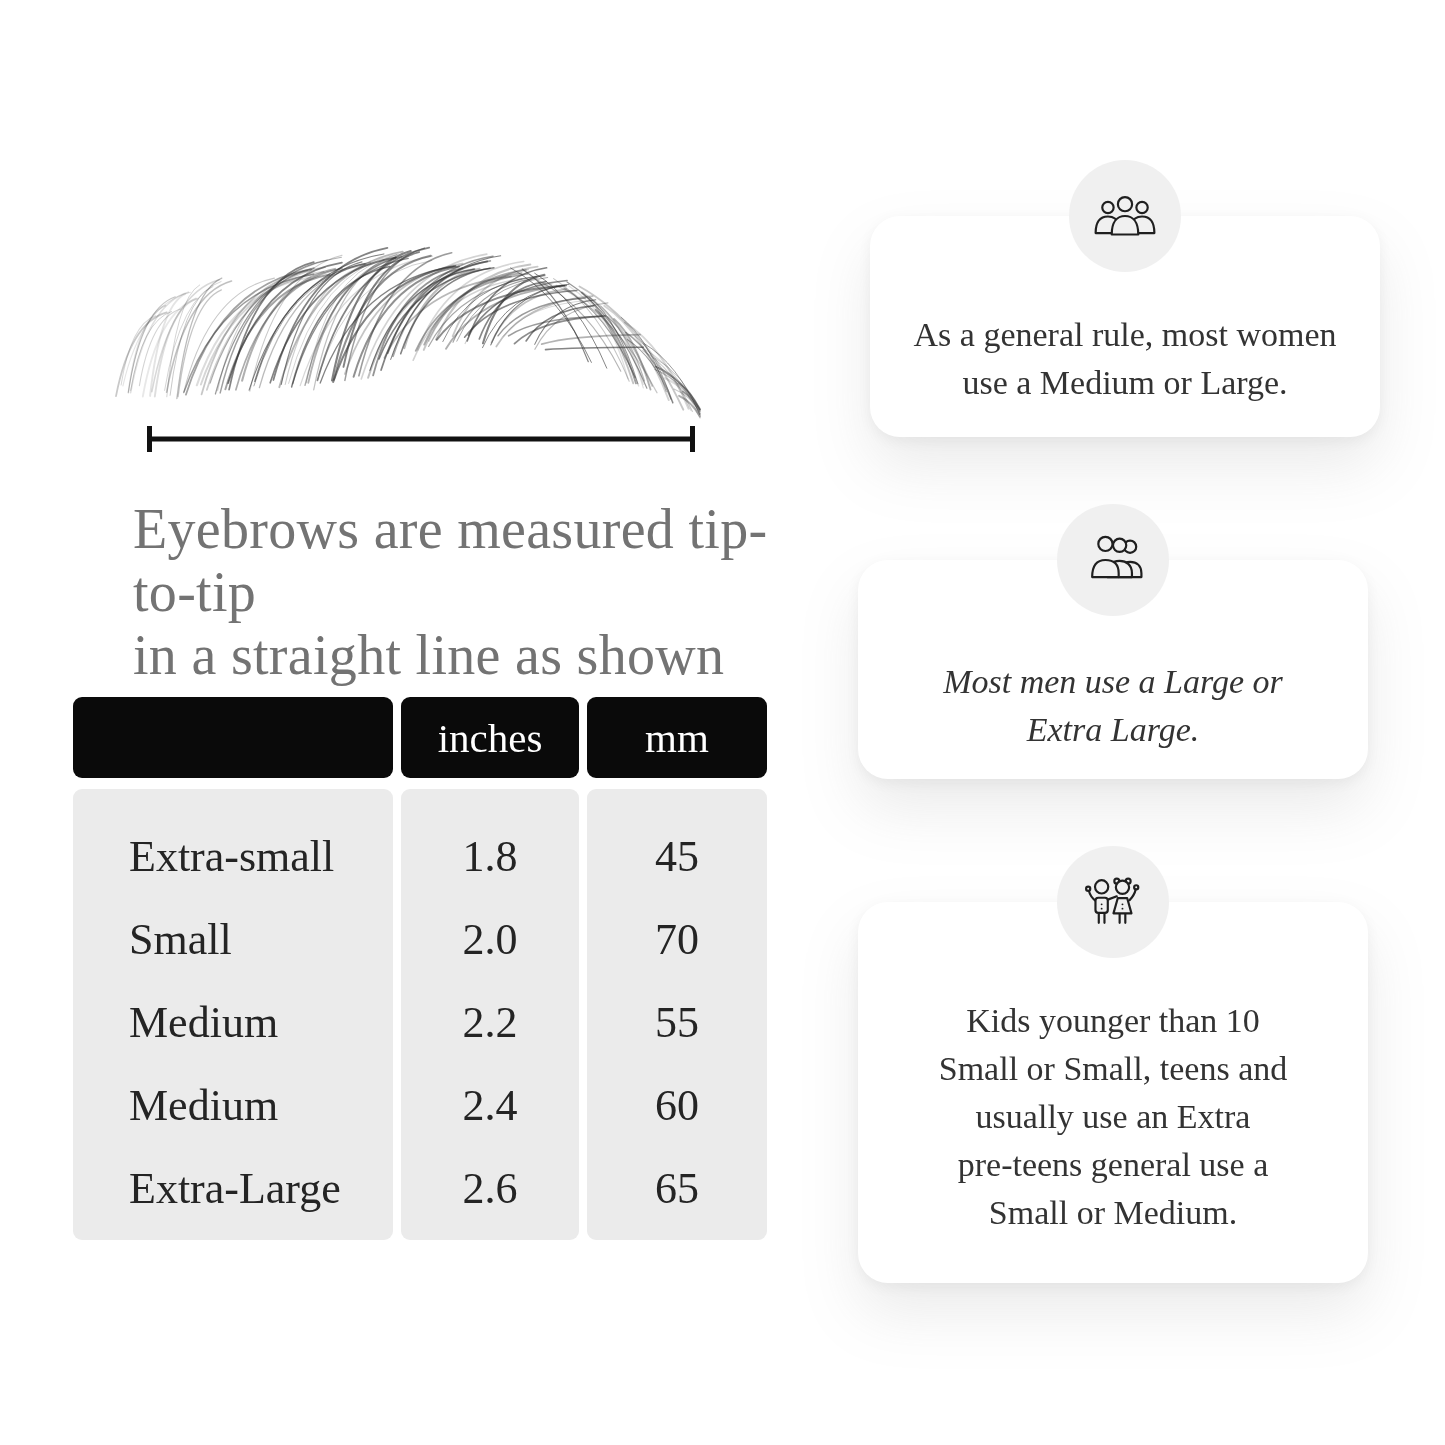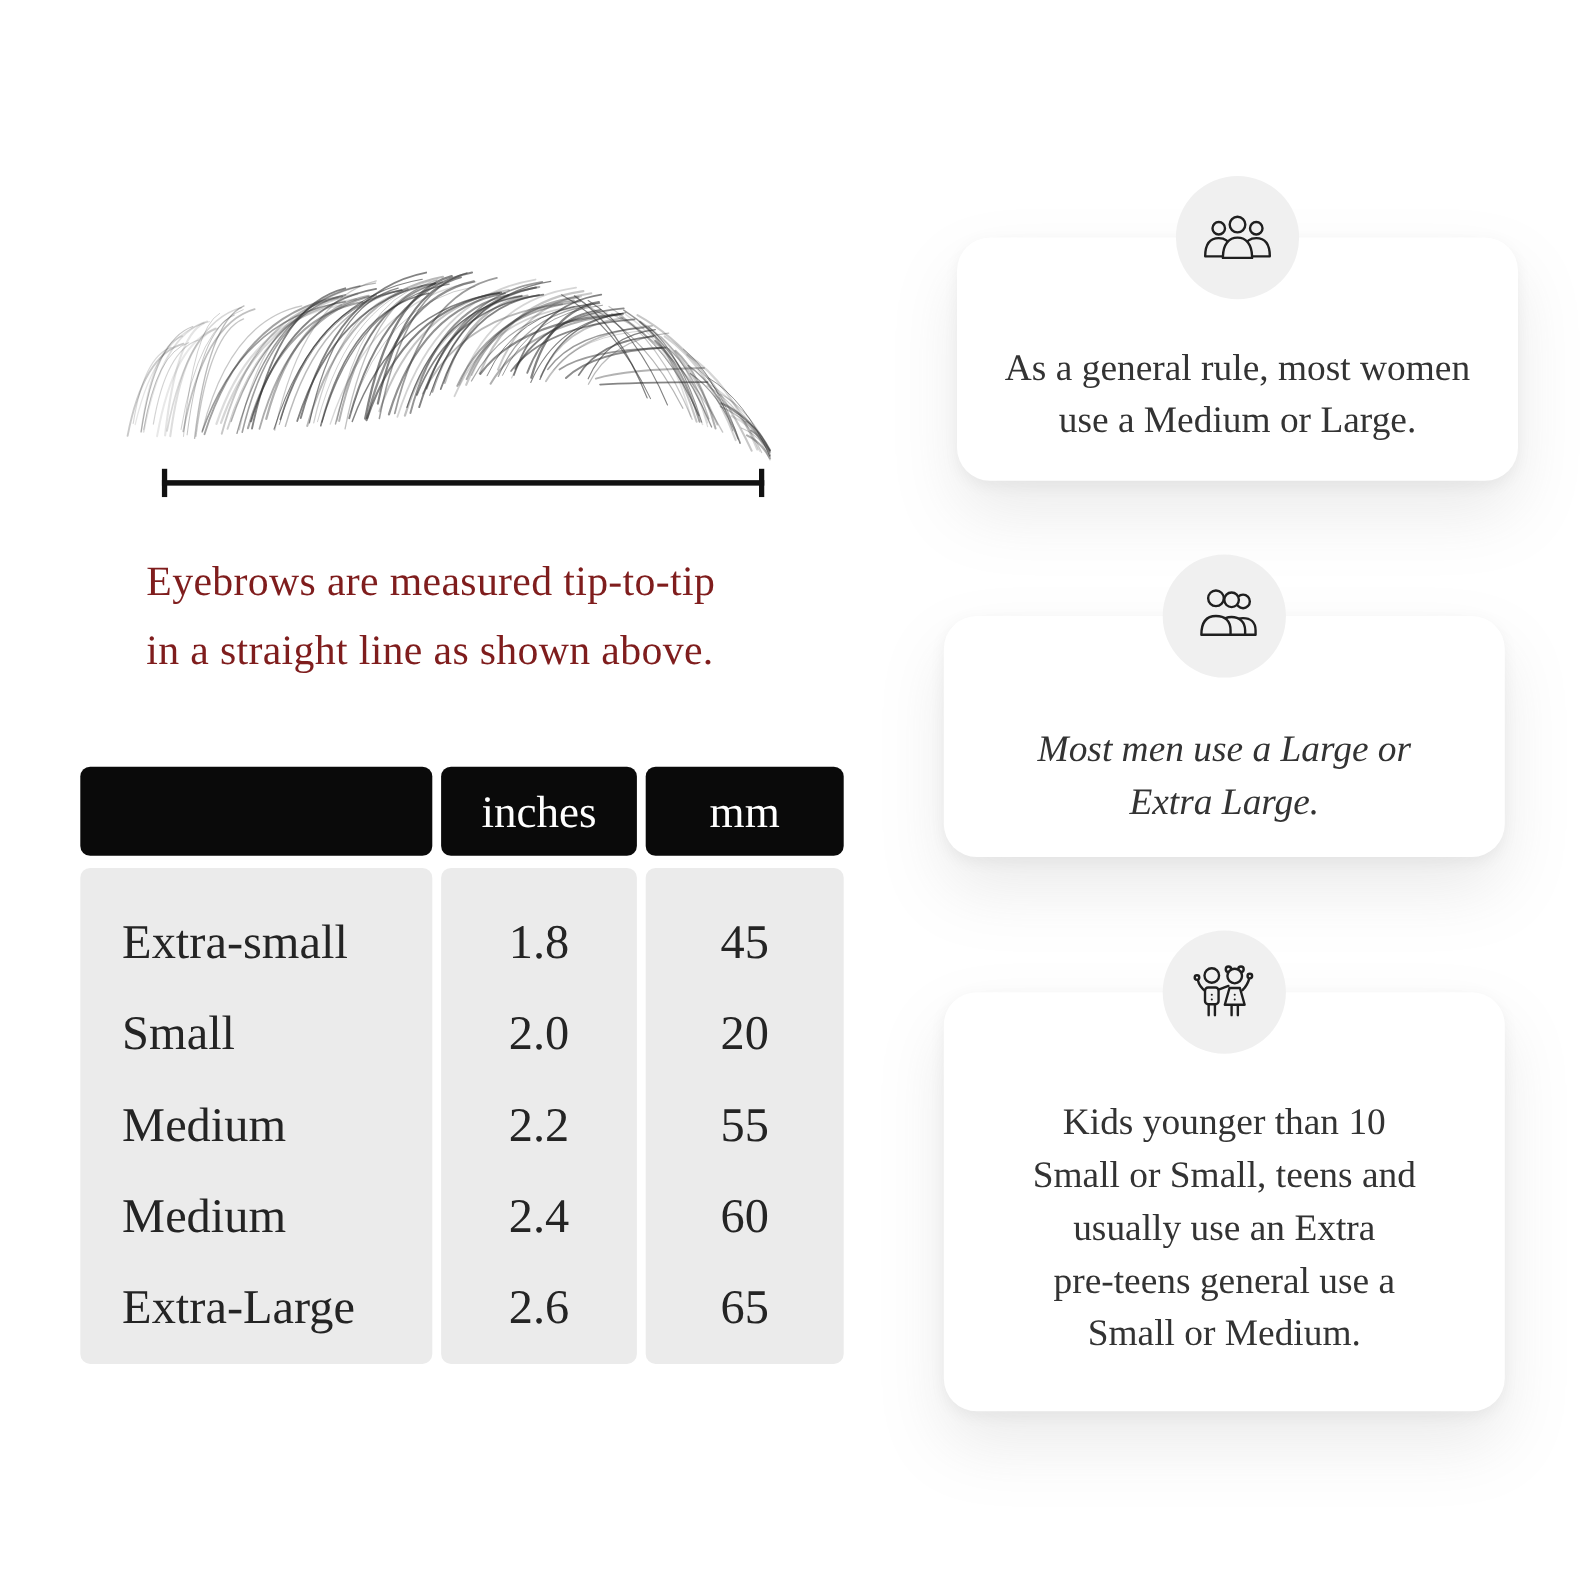--- a/index.html
+++ b/index.html
@@ -5,33 +5,33 @@
   html,body{margin:0;padding:0;background:#ffffff;}
   body{width:1445px;height:1445px;font-family:"Liberation Serif","DejaVu Serif",serif;color:#2b2b2b;}
   #canvas{position:relative;width:1445px;height:1445px;background:#ffffff;overflow:hidden;}
 
   
   .figure{position:absolute;left:114px;top:240px;width:590px;height:214px;}
   .brow{position:absolute;left:0;top:0;}
   .mline{position:absolute;left:33px;top:186px;}
 
   .caption{position:absolute;left:133px;top:498px;width:660px;margin:0;
-           font-size:38px;line-height:63px;color:#7f1d1d;letter-spacing:.3px;}
+           font-size:56px;line-height:63px;color:#737373;letter-spacing:.3px;}
   .caption span{display:block;}
 
   
   .table{position:absolute;left:73px;top:697px;width:694px;}
   .thead,.tbody{display:grid;grid-template-columns:320px 178px 180px;column-gap:8px;text-align:center;}
   .th{height:81px;background:#0a0a0a;border-radius:9px;color:#ffffff;
       display:flex;align-items:center;justify-content:center;font-size:41px;}
   .tbody{margin-top:11px;}
   .col{background:#ebebeb;border-radius:9px;padding:26px 0 10px 0;}
   .cell{height:83px;display:flex;align-items:center;justify-content:center;
         font-size:44px;color:#242424;}
-  .col-size .cell{justify-content:flex-start;padding-left:38px;}
+  .col-size .cell{justify-content:flex-start;padding-left:56px;}
 
   
   .card{position:absolute;left:858px;width:510px;background:#ffffff;border-radius:30px;
         box-shadow:0 30px 60px rgba(130,130,130,.16),0 4px 14px rgba(0,0,0,.05);}
   .card1{top:216px;height:221px;margin-left:12px;}
   .card2{top:560px;height:219px;font-style:italic;}
   .card3{top:902px;height:381px;}
   .badge{position:absolute;left:50%;top:-56px;transform:translateX(-50%);
          width:112px;height:112px;border-radius:50%;background:#f0f0f0;
          display:flex;align-items:center;justify-content:center;z-index:2;}
@@ -229,21 +229,21 @@
       </div>
       <div class="col">
         <div class="cell">1.8</div>
         <div class="cell">2.0</div>
         <div class="cell">2.2</div>
         <div class="cell">2.4</div>
         <div class="cell">2.6</div>
       </div>
       <div class="col">
         <div class="cell">45</div>
-        <div class="cell">20</div>
+        <div class="cell">70</div>
         <div class="cell">55</div>
         <div class="cell">60</div>
         <div class="cell">65</div>
       </div>
     </div>
   </section>
 
   <aside>
 
     <article class="card card1">

